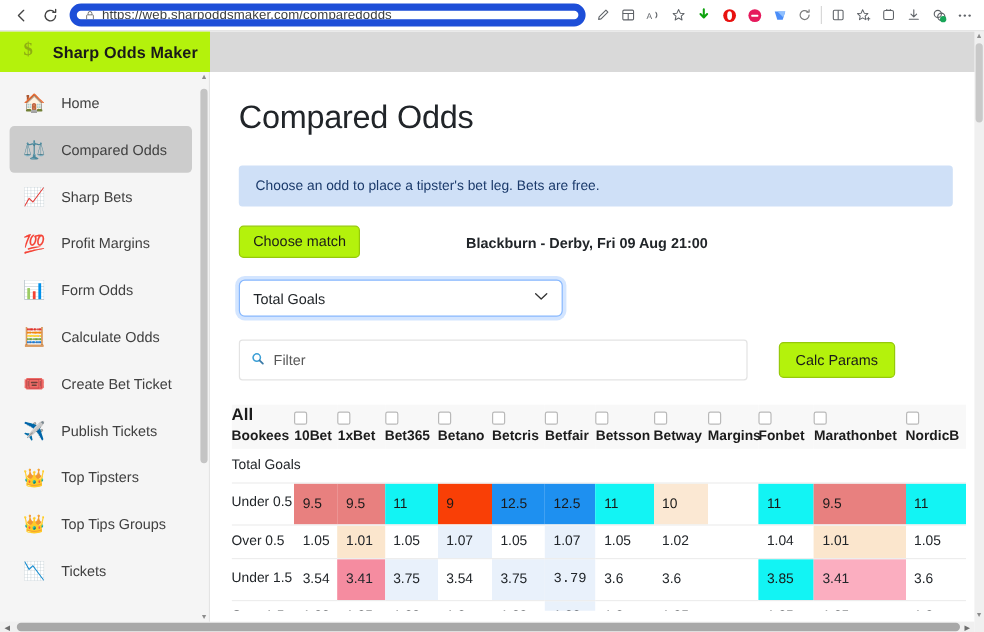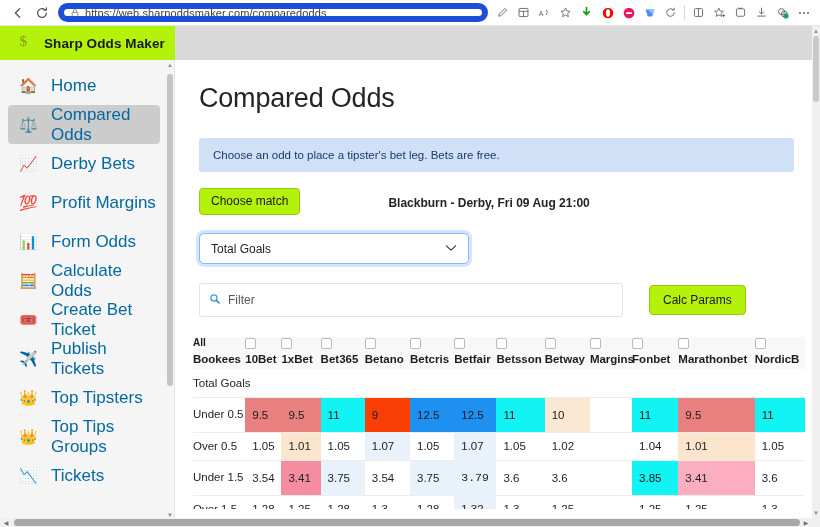--- a/index.html
+++ b/index.html
@@ -107,21 +107,21 @@
     cursor: default;
   }
   .side-item.active { background: #cccccc; }
   .side-ic {
     width: 22px; height: 22px;
     margin-right: 11px;
     flex: 0 0 auto;
     display:flex; align-items:center; justify-content:center;
     font-size: 15px;
   }
-  .side-label { font-size: 17px; color: #0369a1; }
+  .side-label { font-size: 12px; color: #404040; }
 
   
   .side-vsb {
     position:absolute; right:0; top:0; width:8px; height:459px;
     background:#f5f5f5;
   }
   .side-vsb-up, .side-vsb-dn {
     position:absolute; left:0; width:8px; height:9px;
     display:flex;align-items:center;justify-content:center;
     font-size:6px; color:#8c8c8c;
@@ -269,21 +269,21 @@
     background: #f8f8f8;
   }
   .th-inner { display:flex; flex-direction:column; }
   .th-cb {
     width: 11px; height: 11px;
     border: 1px solid #b9b9b9;
     background: #fff;
     border-radius: 2px;
     margin-bottom: 4px;
   }
-  .th-all { font-size: 10px; font-weight:bold; margin-bottom: 5px; }
+  .th-all { font-size: 14px; font-weight:bold; margin-bottom: 5px; }
   table.odds td {
     padding: 0;
     border-bottom: 1px solid #ededed;
     vertical-align: middle;
     height: 28px;
   }
   td.rowlabel {
     font-size: 11.5px; color:#212529;
     padding-left: 2px;
     line-height: 13px;
@@ -438,21 +438,21 @@
         <div class="side-item">
           <span class="side-ic">🏠</span>
           <span class="side-label">Home</span>
         </div>
         <div class="side-item active">
           <span class="side-ic">⚖️</span>
           <span class="side-label">Compared Odds</span>
         </div>
         <div class="side-item">
           <span class="side-ic">📈</span>
-          <span class="side-label">Derby Bets</span>
+          <span class="side-label">Sharp Bets</span>
         </div>
         <div class="side-item">
           <span class="side-ic">💯</span>
           <span class="side-label">Profit Margins</span>
         </div>
         <div class="side-item">
           <span class="side-ic">📊</span>
           <span class="side-label">Form Odds</span>
         </div>
         <div class="side-item">

